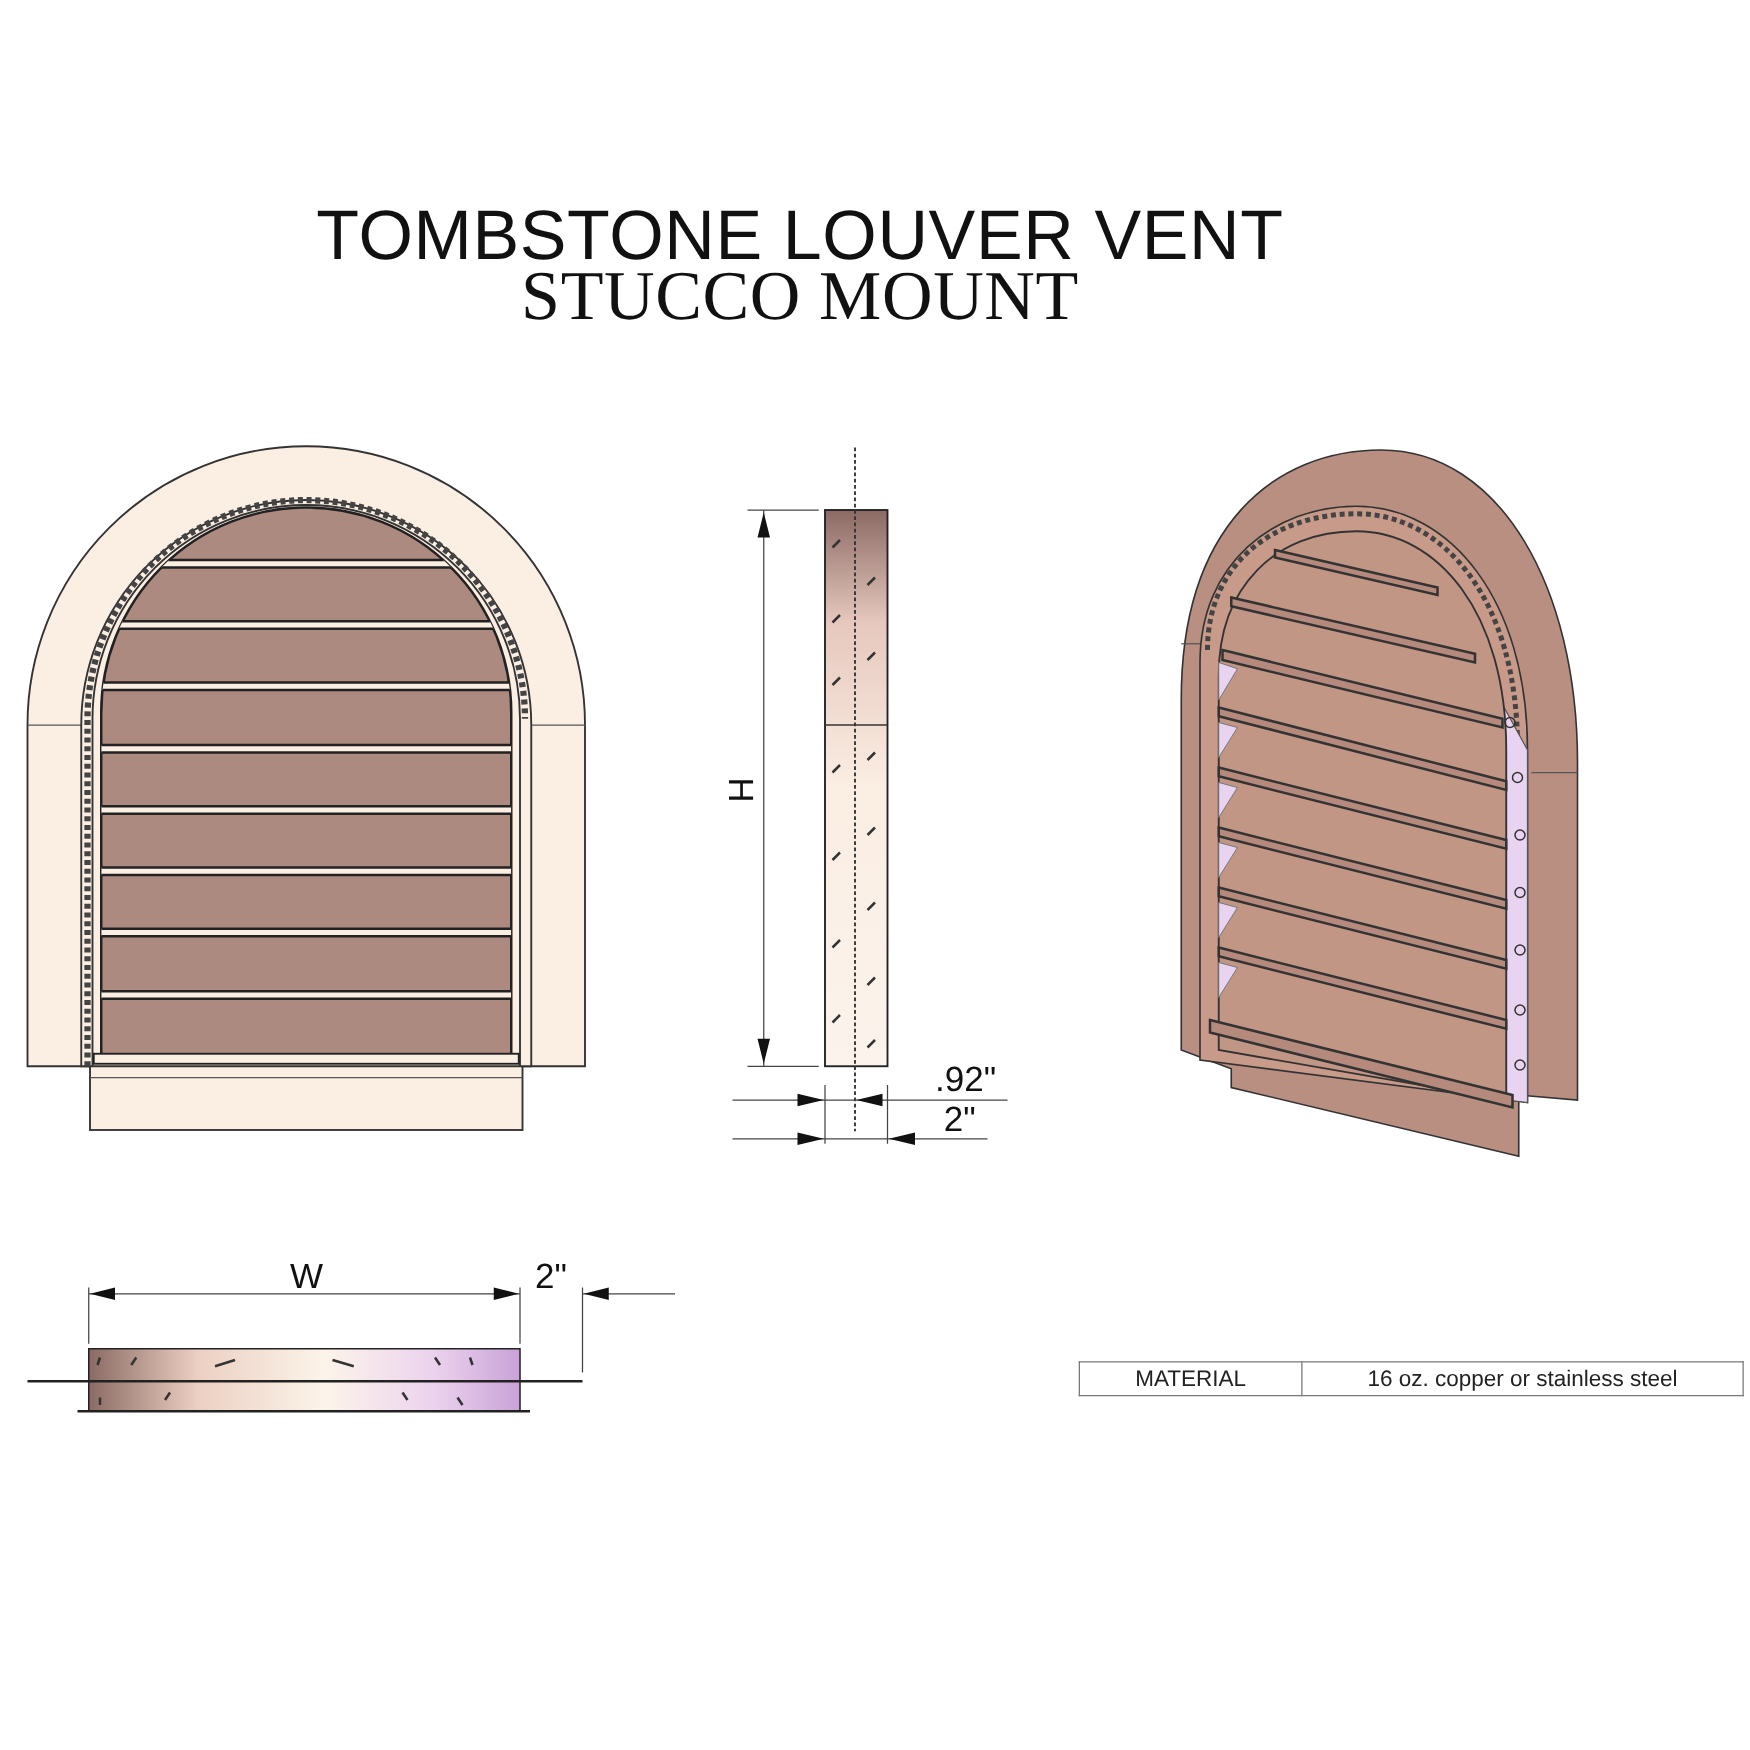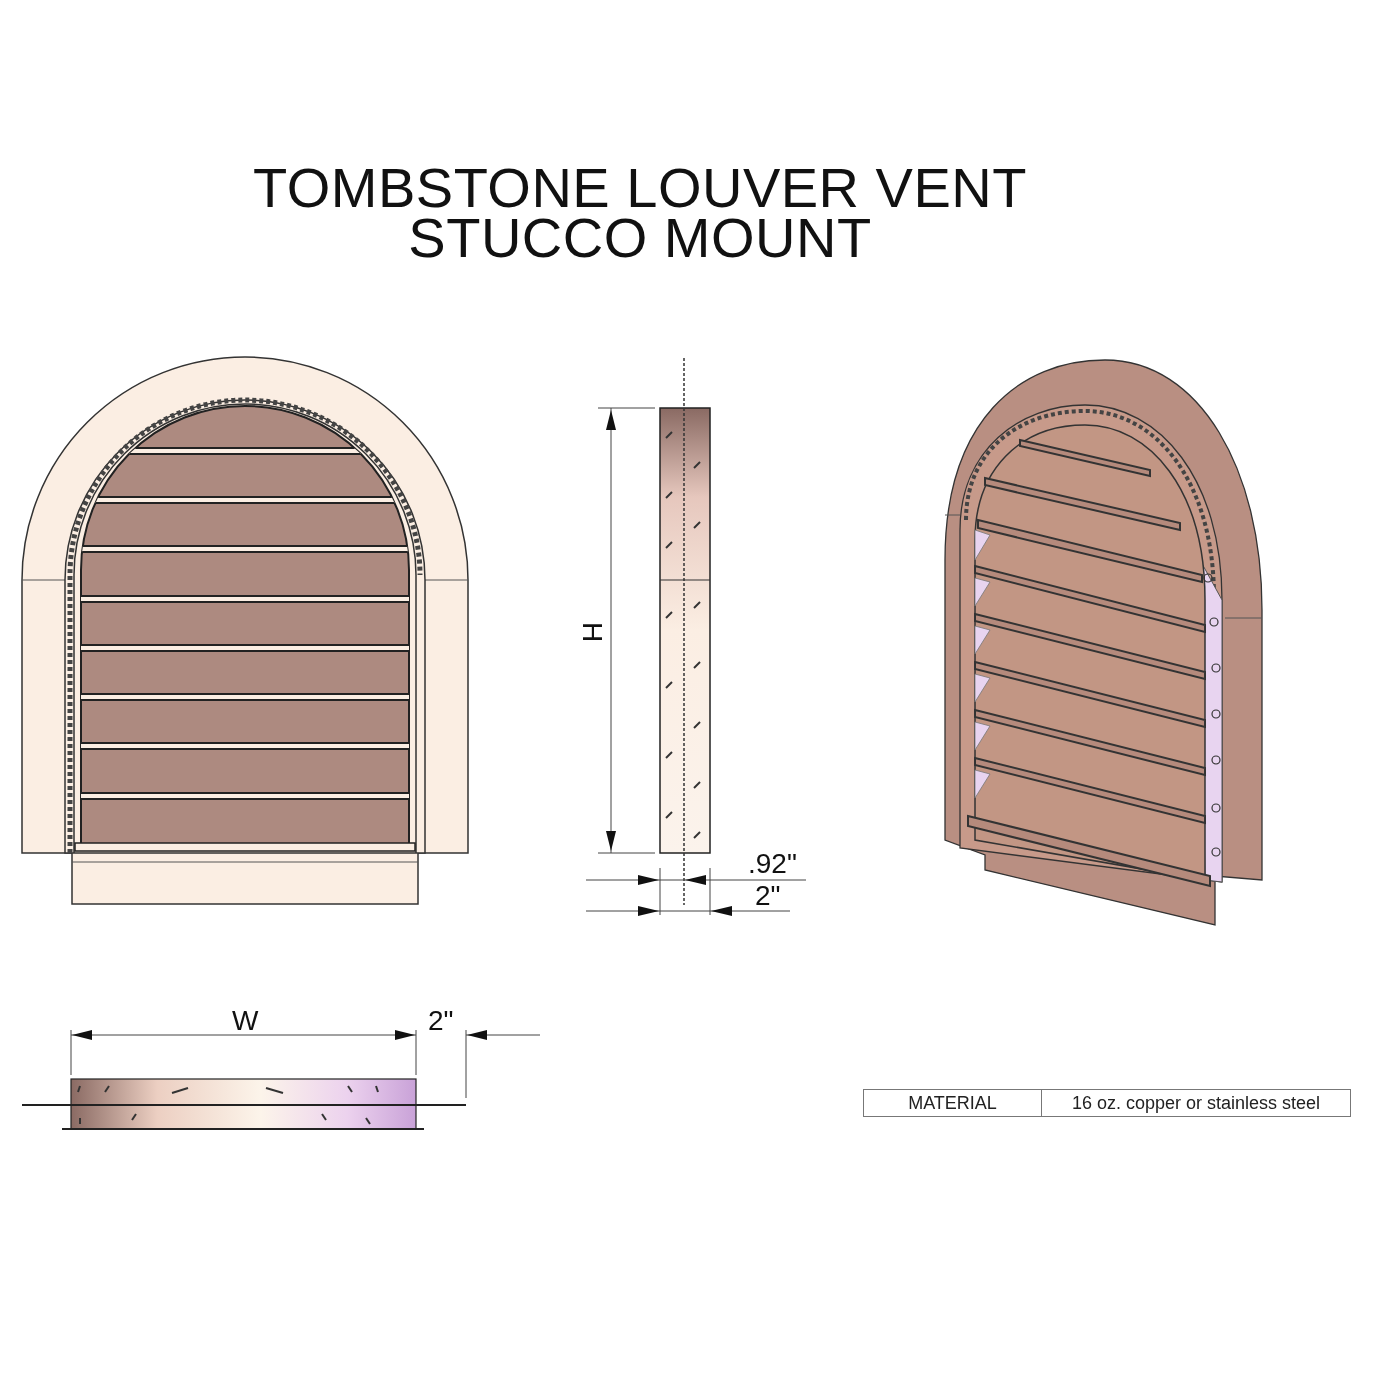--- a/index.html
+++ b/index.html
@@ -1,19 +1,19 @@
 <!DOCTYPE html>
 <html><head>
   <meta charset="utf-8">
   <style>
     html, body { margin: 0; padding: 0; background: #ffffff; }
     body { width: 1400px; height: 1400px; position: relative; overflow: hidden; font-family: "Liberation Sans", sans-serif; color: #111; }
     .title { position: absolute; left: 0; width: 1280px; text-align: center; font-size: 56px; letter-spacing: 0.5px; color: #111; }
     .t1 { top: 155px; }
-    .t2 { top: 205px; }
+    .t2 { top: 205px; font-family: Liberation Serif, serif; }
     svg { position: absolute; left: 0; top: 0; }
     .dim { position: absolute; font-size: 28px; color: #111; }
     table.spec { position: absolute; border-collapse: collapse; font-size: 18px; color: #222; }
     table.spec td { border: 1.5px solid #777; text-align: center; height: 26px; padding: 0; }
   </style>
 </head>
 <body>
 
 <div class="title t1">TOMBSTONE LOUVER VENT</div>
 <div class="title t2">STUCCO MOUNT</div>
@@ -169,21 +169,21 @@
     <circle cx="1208" cy="578" r="4"></circle>
       <circle cx="1214" cy="622" r="4"></circle>
     <circle cx="1216" cy="668" r="4"></circle>
       <circle cx="1216" cy="714" r="4"></circle>
     <circle cx="1216" cy="760" r="4"></circle>
       <circle cx="1216" cy="808" r="4"></circle>
     <circle cx="1216" cy="852" r="4"></circle>
   </g>
 </svg>
 
-<table class="spec" style="left:863px;top:1089px;width:488px;">
+<table class="spec" style="left:863px;top:1089px;width:532px;">
   <tbody>
       <tr>
     <td style="width:177px">MATERIAL</td>
     <td>16 oz. copper or stainless steel</td>
   </tr>
 </tbody>
   </table>
 
 <table class="spec" style="left:863px;top:1179px;width:532px;">
   <tbody>

